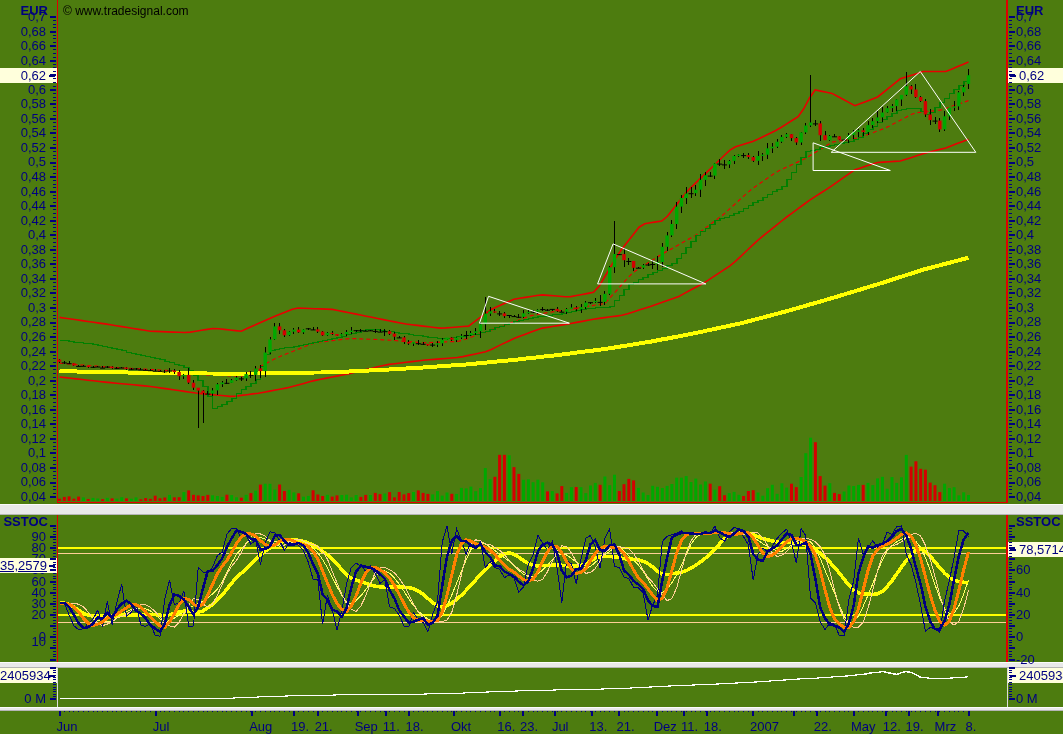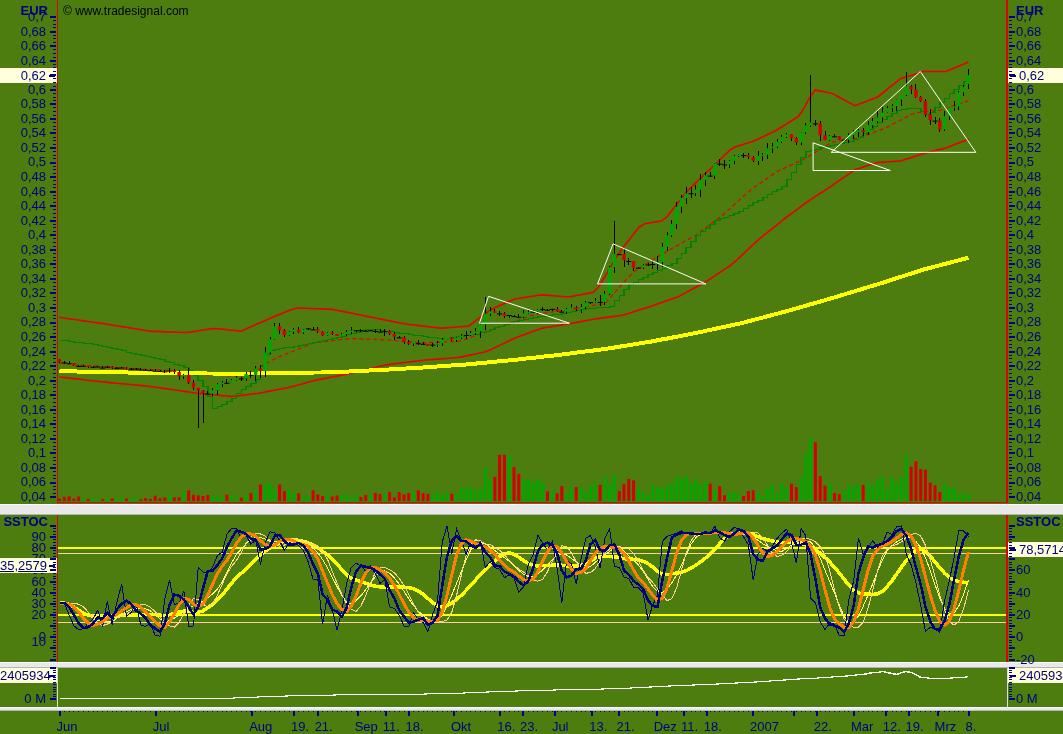--- a/index.html
+++ b/index.html
@@ -1446,19 +1446,19 @@
       <div class="xlab" style="left: 520.09px; top: 719px;">23.</div>
       <div class="xlab" style="left: 551.905px; top: 719px;">Jul</div>
       <div class="xlab" style="left: 589.174px; top: 719px;">13.</div>
       <div class="xlab" style="left: 616.444px; top: 719px;">21.</div>
       <div class="xlab" style="left: 653.713px; top: 719px;">Dez</div>
       <div class="xlab" style="left: 680.983px; top: 719px;">11.</div>
       <div class="xlab" style="left: 703.708px; top: 719px;">18.</div>
       <div class="xlab" style="left: 750.067px; top: 719px;">2007</div>
       <div class="xlab" style="left: 790.972px; top: 719px; margin-top: 20px;">15.</div>
       <div class="xlab" style="left: 813.697px; top: 719px;">22.</div>
-      <div class="xlab" style="left: 850.966px; top: 719px;">Mar</div>
+      <div class="xlab" style="left: 850.966px; top: 719px;">May</div>
       <div class="xlab" style="left: 882.781px; top: 719px;">12.</div>
       <div class="xlab" style="left: 905.506px; top: 719px;">19.</div>
       <div class="xlab" style="left: 934.594px; top: 719px;">Mrz</div>
       <div class="xlab" style="left: 965.5px; top: 719px;">8.</div>
     </div>
 </div>
 
 </body></html>

